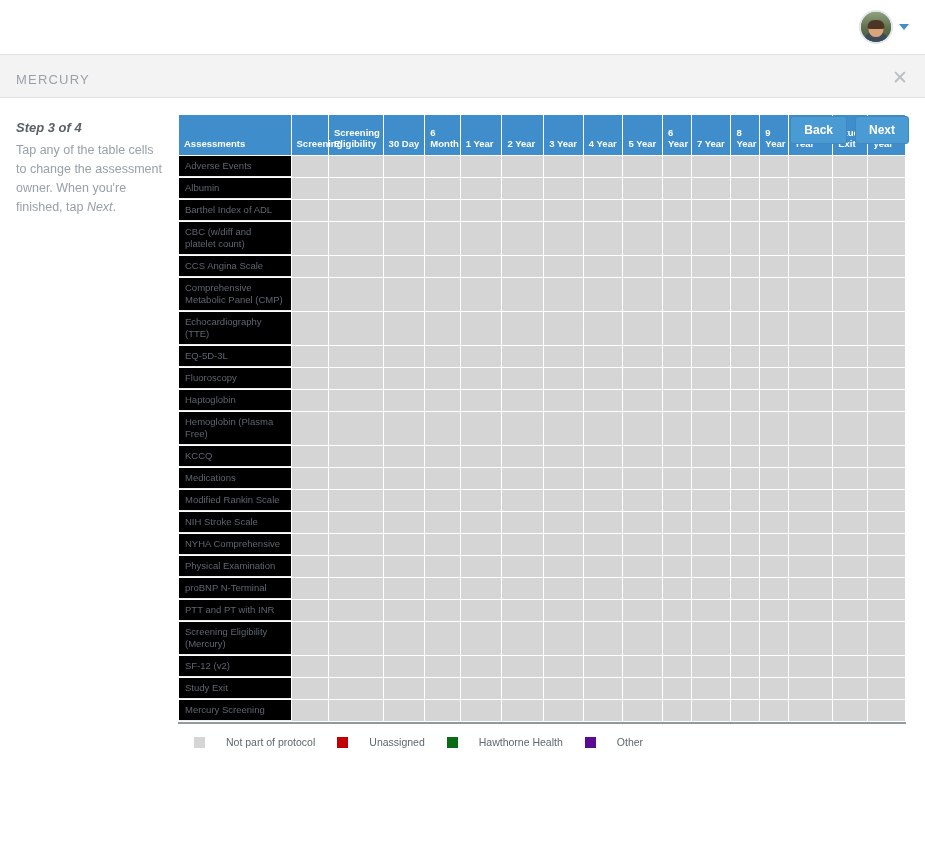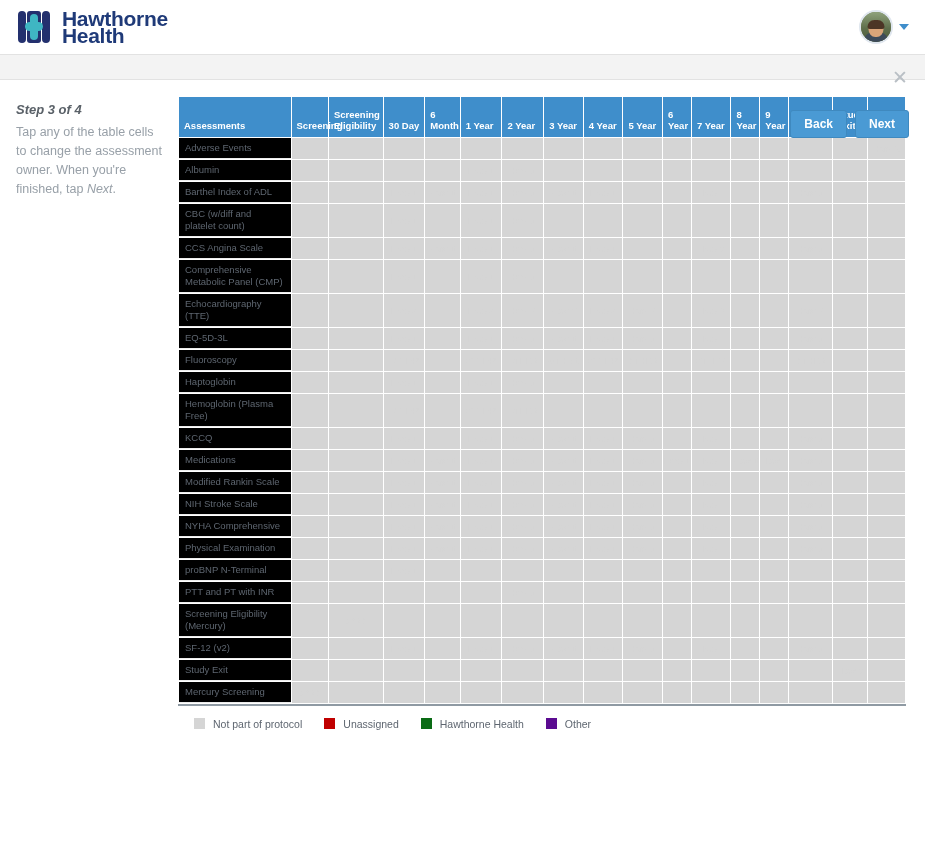--- a/index.html
+++ b/index.html
@@ -59,21 +59,21 @@
 
   .side { width:162px; flex:0 0 162px; padding-top:12px; padding-right:12px; }
   .side .step { font-size:13px; font-style:italic; font-weight:bold; color:#5a6168; margin-bottom:6px; }
   .side .title { font-size:17px; color:#808890; margin-bottom:6px; }
   .side .desc { font-size:12.5px; line-height:19px; color:#98a0a8; }
   .side .desc i { font-style:italic; }
 
   .tablewrap { flex:1 1 auto; position:relative; padding-top:6px; }
 
   
-  .btnrow { position:absolute; right:16px; top:20px; display:flex; gap:8px; }
+  .btnrow { position:absolute; right:16px; top:8px; display:flex; gap:8px; }
   .btn {
     background:#4a9ad4; color:#fff; font-size:12px; font-weight:bold;
     border:1px solid #3f89bf; border-radius:3px; padding:6px 13px; cursor:pointer;
     font-family:"Liberation Sans", sans-serif;
   }
 
   
   table.vt { border-collapse:separate; border-spacing:1px; table-layout:fixed; width:728px; background:#fff; }
   table.vt th {
     background:#3f8ecb; color:#fff; font-size:9.5px; font-weight:bold;
@@ -93,56 +93,42 @@
   td.cell.hero { background:#0a6b15; color:#fff; }
   td.cell.other { background:#5b0b91; color:#fff; }
   td.cell.epro { background:#e0a425; color:#fff; }
   td.cell.none { color:transparent; }
 
   
   .legend {
     display:flex; align-items:center; gap:8px; padding:12px 0 0 16px;
     margin-left:178px; font-size:10.5px; color:#5e6670;
   }
-  .legend .li { display:flex; gap:8px; margin-right:14px; }
+  .legend .li { display:flex; align-items:center; gap:21px; margin-right:14px; }
   .legend .sw { width:11px; height:11px; display:inline-block; }
   .tablebottom { height:2px; background:#8f9aa3; width:728px; margin-left:178px; }
 </style>
 </head>
 <body>
 
 <div class="topbar">
-  <div class="logo-wrap">
-    <span class="logo-mark">
-      <svg width="36" height="34" viewBox="0 0 36 34" aria-hidden="true">
-        <rect x="2" y="1" width="8" height="32" rx="4" fill="#23306e"></rect>
-        <rect x="26" y="1" width="8" height="32" rx="4" fill="#23306e"></rect>
-        <rect x="11" y="1" width="14" height="32" rx="3" fill="#23306e"></rect>
-        <rect x="14" y="4" width="8" height="26" rx="4" fill="#3fb6c3"></rect>
-        <rect x="9" y="12" width="18" height="9" rx="4.5" fill="#3fb6c3"></rect>
-      </svg>
-    </span>
-    <span class="logo-text">
-      <span>Hawthorne</span>
-      <span>Health</span>
-    </span>
-  </div>
 
   <div class="avatar-zone">
     <span class="avatar">
       <span class="sky"></span>
         <span class="body"></span>
         <span class="face"></span>
         <span class="hair"></span>
     </span>
     <span class="caret-down"></span>
   </div>
 </div>
 
 <div class="pagehead">
+  <div class="sub">MERCURY</div>
   <div class="close-x">✕</div>
 </div>
 
 <div class="content">
 
   <div class="side">
     <div class="step">Step 3 of 4</div>
     <div class="desc"><span>Tap any of the table cells to change the assessment owner. When you're finished, tap </span><i>Next</i><span>.</span></div>
   </div>
 

